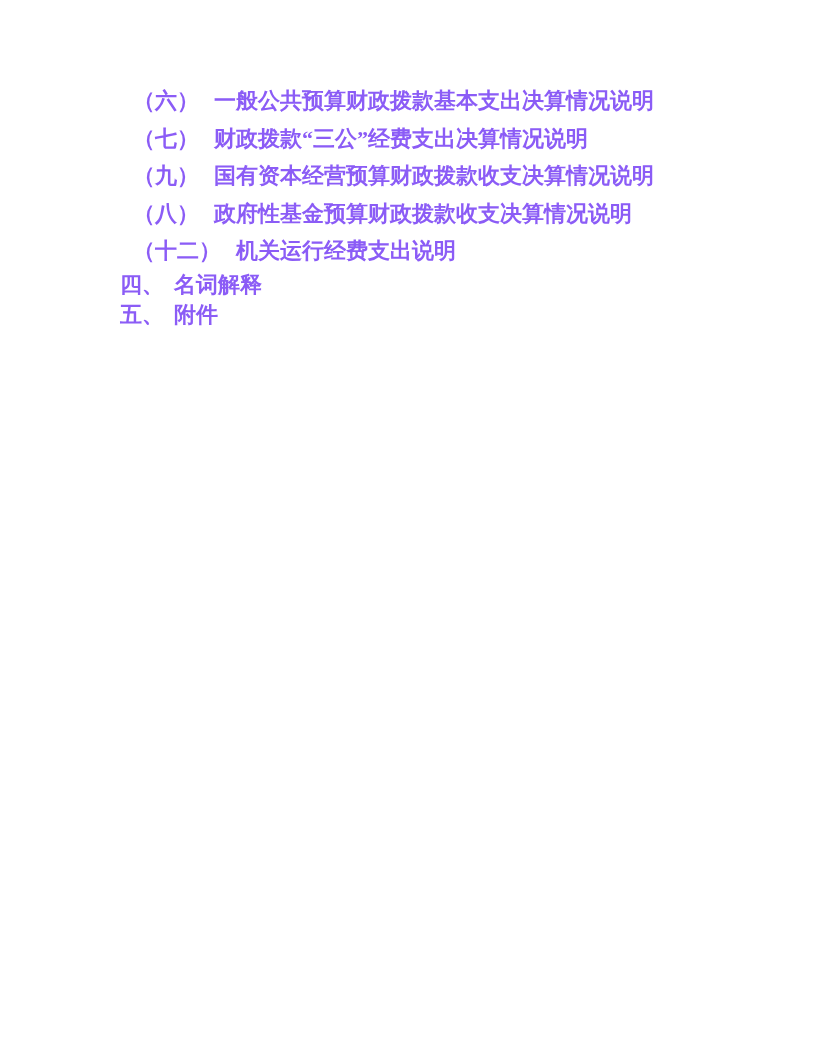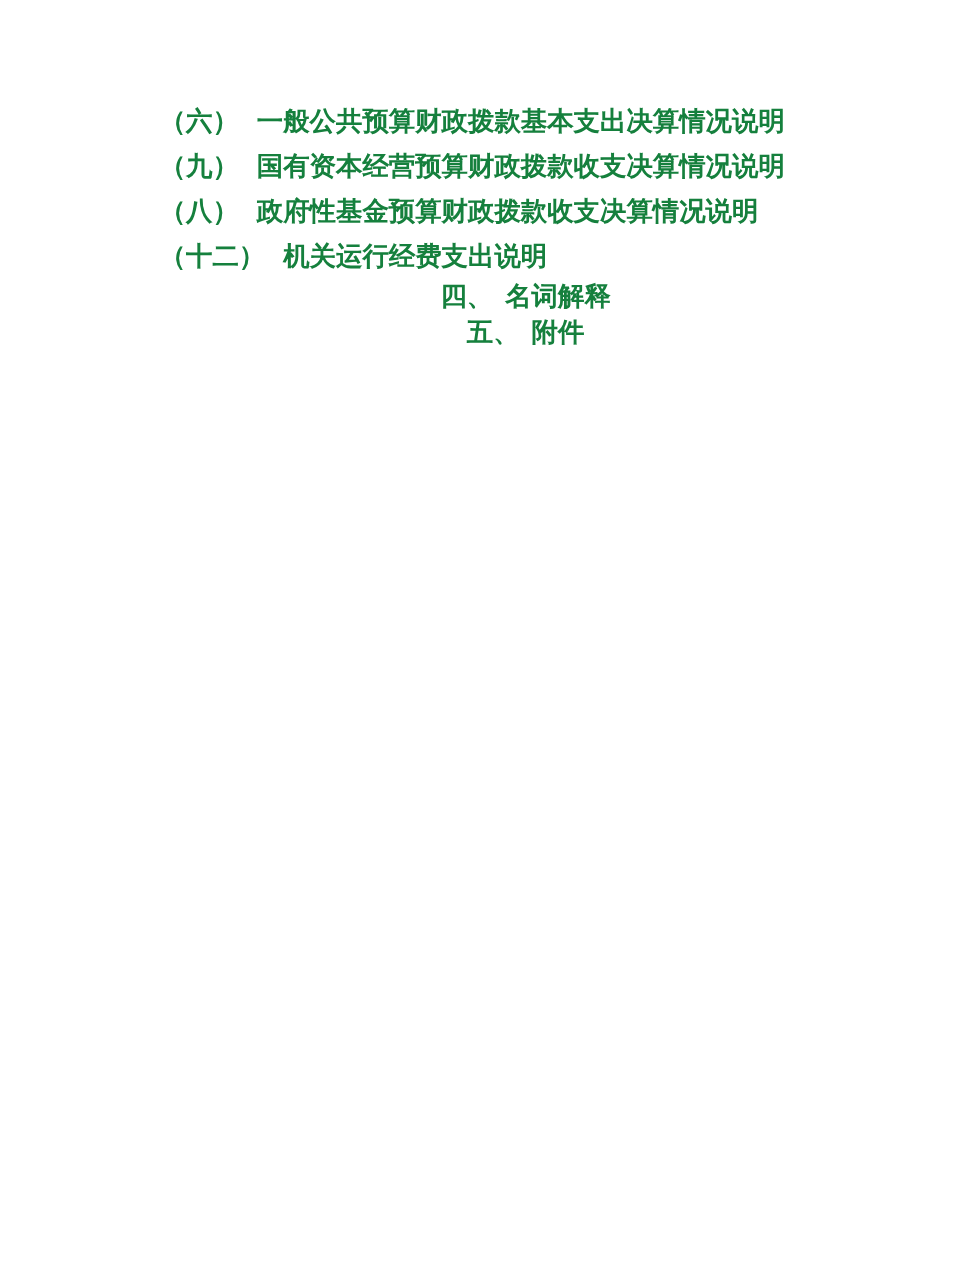--- a/index.html
+++ b/index.html
@@ -8,40 +8,39 @@
     background: #ffffff;
   }
   .page {
     position: relative;
     width: 816px;
     height: 1056px;
     background: #ffffff;
     overflow: hidden;
     font-family: "Liberation Serif", "DejaVu Serif", serif;
     font-weight: 700;
-    color: #15803d;
+    color: #8b5cf6;
   }
   .content {
     position: absolute;
     top: 82px;
     left: 120px;
     right: 60px;
   }
   .toc-row {
     font-size: 22px;
     white-space: nowrap;
   }
   .toc-row.sub {
     line-height: 37.5px;
     padding-left: 13px;
   }
   .toc-row.top {
     line-height: 30px;
     padding-left: 0;
-    text-align: center;
   }
   .toc-number {
     display: inline-block;
   }
   .toc-row.sub .toc-number {
     margin-right: 15px;
   }
   .toc-row.top .toc-number {
     margin-right: 10px;
   }
@@ -49,20 +48,23 @@
 </head>
 <body>
 
 <div class="page">
   <div class="content">
 
     <div class="toc-row sub">
       <span class="toc-number">（六）</span><span class="toc-title">一般公共预算财政拨款基本支出决算情况说明</span>
     </div>
 
+    <div class="toc-row sub">
+      <span class="toc-number">（七）</span><span class="toc-title">财政拨款“三公”经费支出决算情况说明</span>
+    </div>
 
     <div class="toc-row sub">
       <span class="toc-number">（九）</span><span class="toc-title">国有资本经营预算财政拨款收支决算情况说明</span>
     </div>
 
     <div class="toc-row sub">
       <span class="toc-number">（八）</span><span class="toc-title">政府性基金预算财政拨款收支决算情况说明</span>
     </div>
 
 

